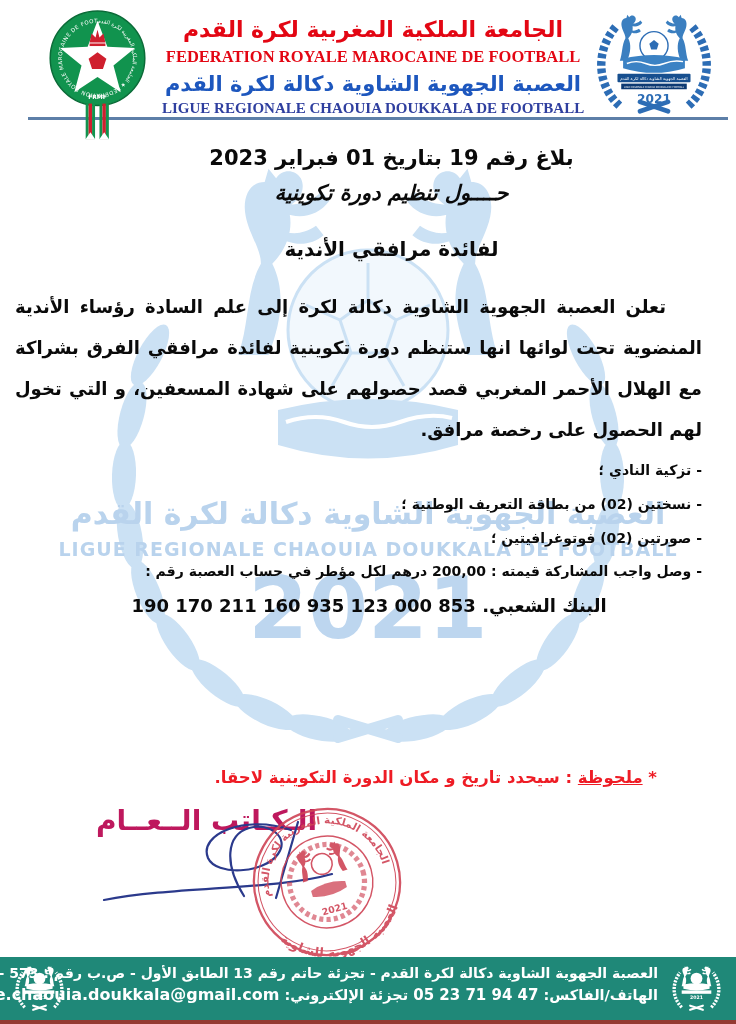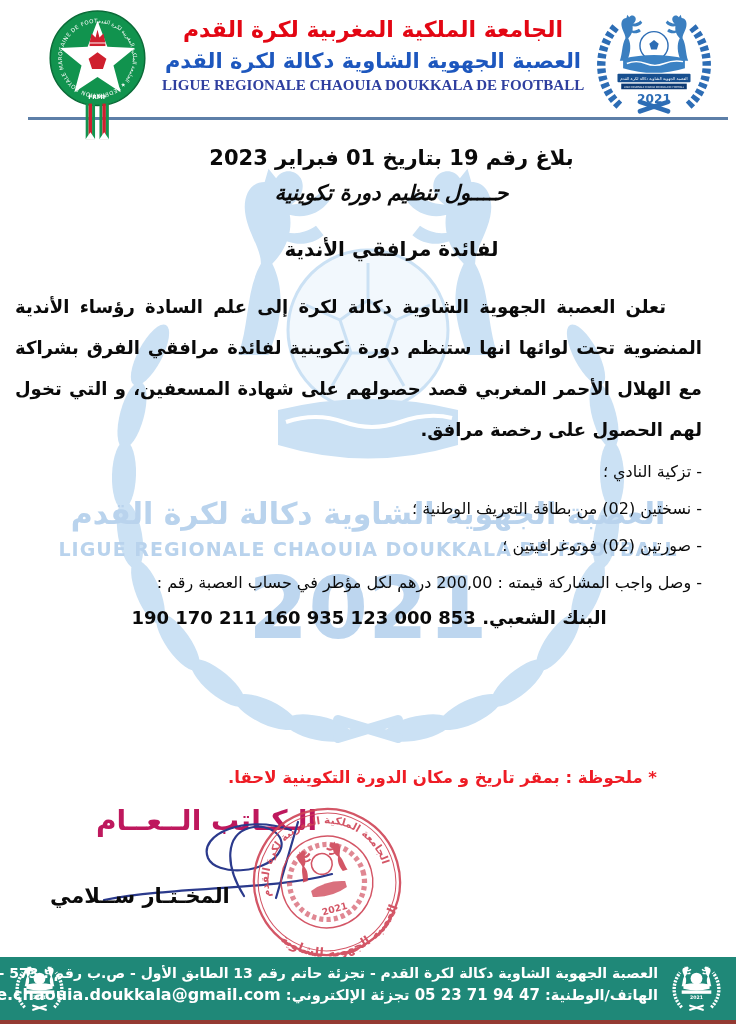--- a/index.html
+++ b/index.html
@@ -26,26 +26,26 @@
   
   .title-block{position:absolute;top:146px;left:0;right:0;text-align:center;z-index:2;color:#0a0a0a;padding-left:47px;}
   .t-line{font-weight:bold;}
   .t1{font-size:21px;}
   .t2{font-size:21px;margin-top:11px;font-style:italic;}
   .t3{font-size:20px;margin-top:32px;}
   
   .doc-body{position:absolute;top:286px;left:15px;right:34px;z-index:2;color:#0a0a0a;}
   .para{margin:0;font-size:18px;font-weight:bold;line-height:2.28;text-align:justify;text-indent:36px;}
   .doc-list{margin-top:10px;}
-  .doc-item{font-size:16px;font-weight:normal;line-height:1.55;margin-bottom:12px;text-align:right;}
+  .doc-item{font-size:14px;font-weight:bold;line-height:1.55;margin-bottom:12px;text-align:right;}
   .bank-line{margin-top:4px;text-align:center;font-size:18px;font-weight:bold;}
   .bank-line .num{unicode-bidi:isolate;margin-left:21px;}
   .note{position:absolute;top:768px;right:79px;z-index:2;white-space:nowrap;
         font-size:16.5px;font-weight:bold;color:#ee1c25;}
-  .note .nlabel{text-align:right;}
+  .note .nlabel{text-decoration:underline;text-align:right;}
   
   .sig-title{position:absolute;left:96px;top:804px;font-size:28px;font-weight:bold;color:#be185d;z-index:3;white-space:nowrap;text-align:center;}
   .sig-svg{position:absolute;left:86px;top:816px;z-index:3;}
   .sig-name{position:absolute;left:50px;top:884px;font-size:21px;font-weight:bold;color:#0a0a0a;z-index:3;white-space:nowrap;}
   .stamp{position:absolute;left:230px;top:790px;width:198px;height:198px;z-index:3;
          transform:rotate(-16deg);opacity:.9;}
   
   .footer{position:absolute;top:957px;left:0;right:0;height:63px;background:#1f8878;z-index:4;}
   .maroon-strip{position:absolute;top:1020px;left:0;right:0;height:4px;background:#943a32;z-index:4;}
   .f-emblem{position:absolute;top:5px;width:55px;height:53px;}
@@ -132,20 +132,21 @@
         <polygon points="50,134 54.8,127 59.5,134" fill="#ffffff"></polygon>
         <rect x="64" y="98" width="3" height="36" fill="#11934e"></rect>
         <rect x="67" y="98" width="3.5" height="36" fill="#cf1f2e"></rect>
         <rect x="70.5" y="98" width="3" height="36" fill="#11934e"></rect>
         <polygon points="64,134 68.8,127 73.5,134" fill="#ffffff"></polygon>
       </g>
     </svg>
 
     <div class="header-text">
       <div class="ht-line ht-ar1" dir="rtl">الجامعة الملكية المغربية لكرة القدم</div>
+      <div class="ht-line ht-fr1">FEDERATION ROYALE MAROCAINE DE FOOTBALL</div>
       <div class="ht-line ht-ar2" dir="rtl">العصبة الجهوية الشاوية دكالة لكرة القدم</div>
       <div class="ht-line ht-fr2">LIGUE REGIONALE CHAOUIA DOUKKALA DE FOOTBALL</div>
     </div>
 
     <svg class="logo-league" viewBox="0 0 130 110">
       <g fill="#3b7fc0">
         <use href="#horse" transform="translate(14,2) scale(0.5)"></use>
         <use href="#horse" transform="translate(116,2) scale(-0.5,0.5)"></use>
       </g>
       <circle cx="65" cy="36" r="15" fill="#ffffff" stroke="#2d6db5" stroke-width="1.5"></circle>
@@ -182,32 +183,31 @@
       <div class="doc-item">- وصل واجب المشاركة قيمته : 200,00 درهم لكل مؤطر في حساب العصبة رقم :</div>
     </div>
     <div class="bank-line">
       <span>البنك الشعبي.</span>
       <span class="num" dir="ltr">190 170 211 160 935 123 000 853</span>
     </div>
   </section>
 
   <div class="note" dir="rtl">
     <span>*</span>
-    <span class="nlabel">ملحوظة</span><span> : بمقر تاريخ و مكان الدورة التكوينية لاحقا.</span>
+    <span class="nlabel">ملحوظة</span><span> : سيحدد تاريخ و مكان الدورة التكوينية لاحقا.</span>
   </div>
 
   <div class="sig-title" dir="rtl">الـكـاتب الــعــام</div>
   <svg class="sig-svg" width="250" height="95" viewBox="0 0 250 95">
     <g stroke="#2b3a8c" stroke-width="2.2" fill="none" stroke-linecap="round">
       <path d="M205,14 C160,-2 112,18 122,42 C130,60 178,58 192,38 C204,22 184,6 163,12 C140,19 138,48 158,80"></path>
       <path d="M212,6 L190,82"></path>
       <path d="M18,84 C90,70 190,74 246,58"></path>
     </g>
   </svg>
-  <div class="sig-name" dir="rtl">المخـتـار ســلامي</div>
 
   <svg class="stamp" viewBox="0 0 190 190">
     <g stroke="#cf4456" fill="none">
       <circle cx="95" cy="88" r="70" stroke-width="2.2"></circle>
       <circle cx="95" cy="88" r="66" stroke-width="1"></circle>
       <circle cx="95" cy="88" r="44" stroke-width="1.4"></circle>
       <circle cx="95" cy="88" r="36" stroke-width="5" stroke-dasharray="4 3" opacity="0.7"></circle>
     </g>
     <path id="sTop" d="M39,88 A56,56 0 1 1 151,88" fill="none"></path>
     <text font-size="10" font-weight="bold" fill="#cf4456" text-anchor="middle">
@@ -239,21 +239,21 @@
       <g stroke="#ffffff" fill="none">
         <path d="M30,102 C8,80 6,46 26,20" stroke-width="8" stroke-dasharray="5 3"></path>
         <path d="M100,102 C122,80 124,46 104,20" stroke-width="8" stroke-dasharray="5 3"></path>
         <path d="M50,108 L80,98 M50,98 L80,108" stroke-width="5" stroke-linecap="round"></path>
       </g>
     </svg>
 
     <div class="footer-text" dir="rtl">
       <div class="f-line f-l1">العصبة الجهوية الشاوية دكالة لكرة القدم - تجزئة حاتم رقم 13 الطابق الأول - ص.ب رقم : 573 - سطات</div>
       <div class="f-line f-l2">
-        <span>الهاتف/الوطنية:</span>
+        <span>الهاتف/الفاكس:</span>
         <span class="f-phone" dir="ltr">05 23 71 94 47</span>
         <span>تجزئة الإلكتروني:</span>
         <span class="f-email" dir="ltr">ligue.chaouia.doukkala@gmail.com</span>
       </div>
     </div>
 
     <svg class="f-emblem right" viewBox="0 0 130 115">
       <g fill="#ffffff">
         <use href="#horse" transform="translate(16,4) scale(0.48)"></use>
         <use href="#horse" transform="translate(114,4) scale(-0.48,0.48)"></use>

